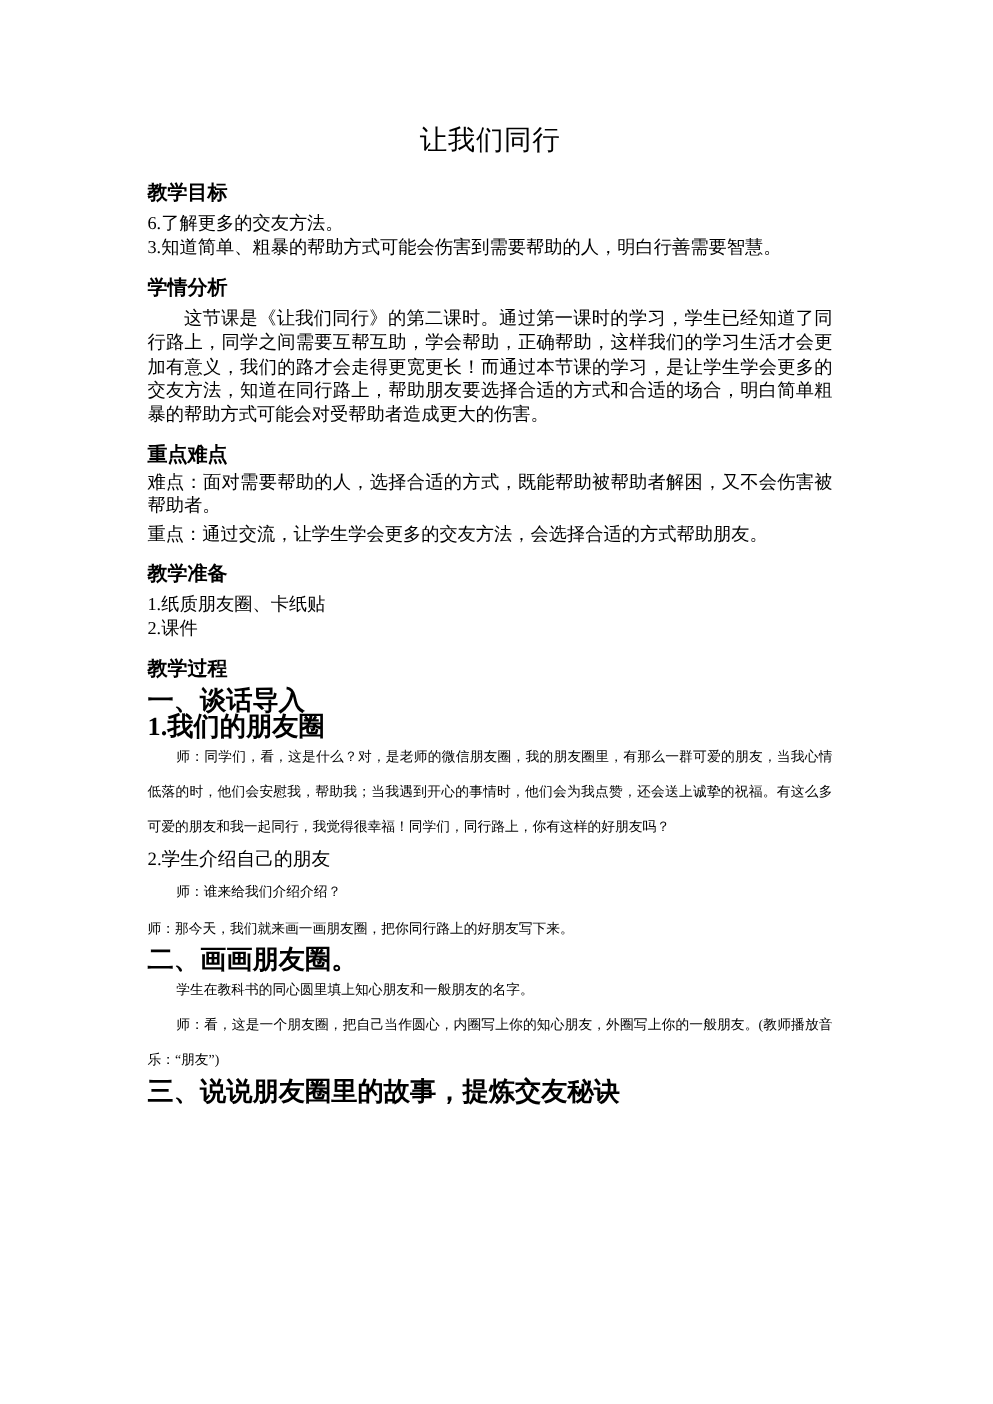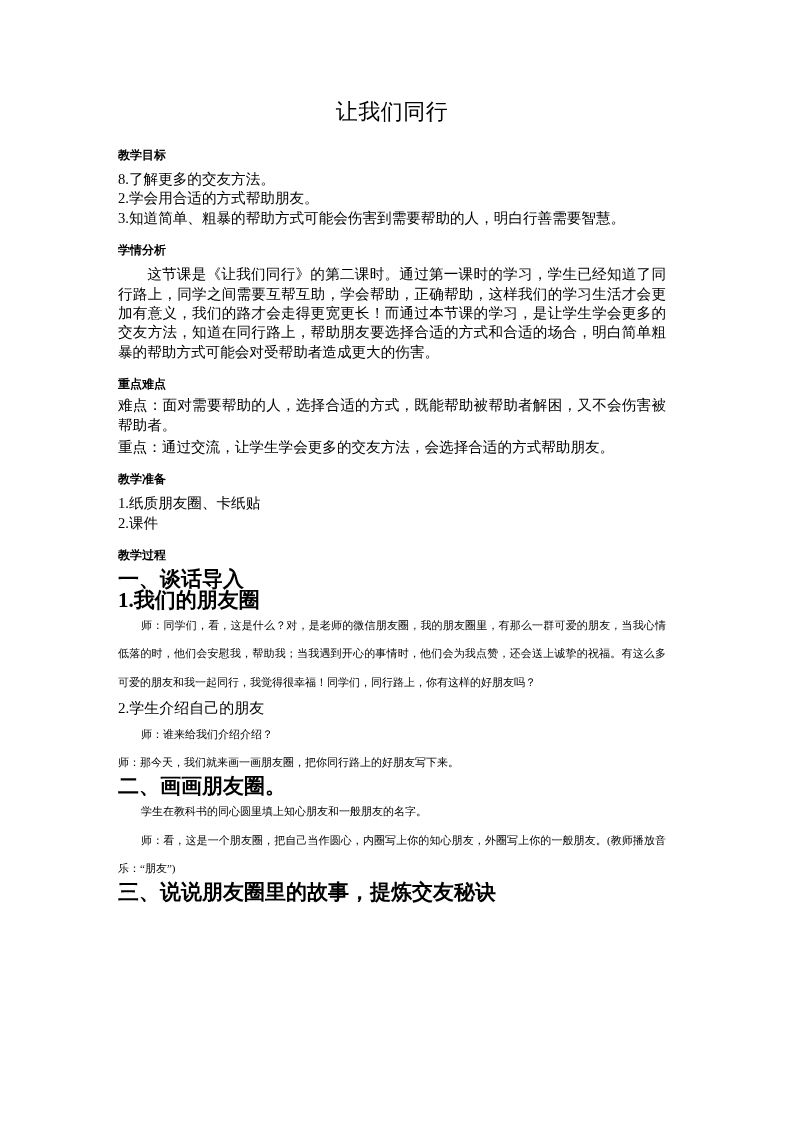--- a/index.html
+++ b/index.html
@@ -32,21 +32,21 @@
   .doc-title {
     margin: 0;
     padding-top: 97px;
     font-size: 22px;
     font-weight: 400;
     line-height: 30px;
     text-align: center;
     letter-spacing: 0.5px;
   }
   .sec-head {
-    font-size: 12px;
+    font-size: 16px;
     font-weight: bold;
     line-height: 24px;
     margin: 0;
     padding-top: 10px;
   }
   .sec-head.first {
     padding-top: 16px;
   }
   .tight {
     font-size: 14.6px;
@@ -90,22 +90,21 @@
 </style>
 </head>
 <body>
 
 <div class="page">
   <div class="content">
 
     <h1 class="doc-title">让我们同行</h1>
 
     <div class="sec-head first">教学目标</div>
-    <p class="tight">8.了解更多的交友方法。</p>
-    <p class="tight nogap">2.学会用合适的方式帮助朋友。</p>
+    <p class="tight">6.了解更多的交友方法。</p>
     <p class="tight nogap">3.知道简单、粗暴的帮助方式可能会伤害到需要帮助的人，明白行善需要智慧。</p>
 
     <div class="sec-head">学情分析</div>
     <p class="tight indent2">这节课是《让我们同行》的第二课时。通过第一课时的学习，学生已经知道了同行路上，同学之间需要互帮互助，学会帮助，正确帮助，这样我们的学习生活才会更加有意义，我们的路才会走得更宽更长！而通过本节课的学习，是让学生学会更多的交友方法，知道在同行路上，帮助朋友要选择合适的方式和合适的场合，明白简单粗暴的帮助方式可能会对受帮助者造成更大的伤害。</p>
 
     <div class="sec-head">重点难点</div>
     <p class="tight nogap">难点：面对需要帮助的人，选择合适的方式，既能帮助被帮助者解困，又不会伤害被帮助者。</p>
     <p class="tight">重点：通过交流，让学生学会更多的交友方法，会选择合适的方式帮助朋友。</p>
 
     <div class="sec-head">教学准备</div>

